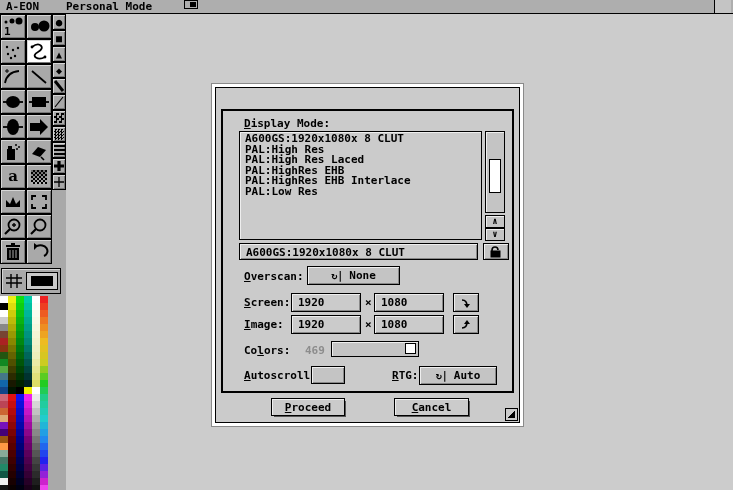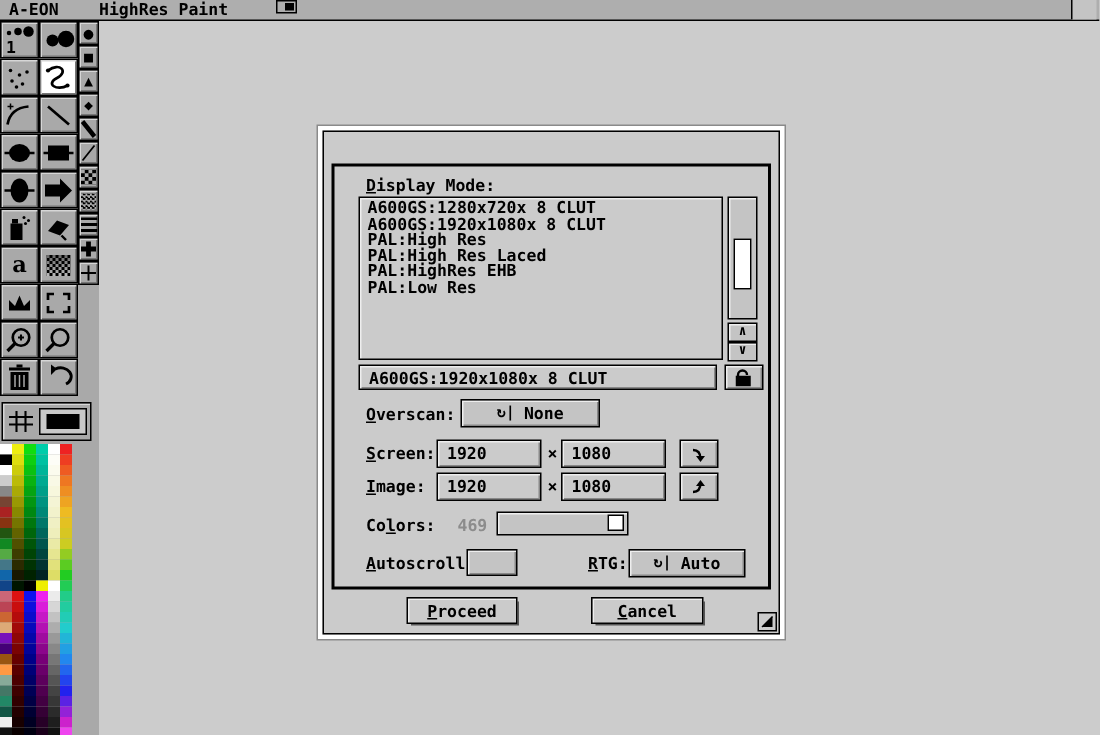--- a/index.html
+++ b/index.html
@@ -76,21 +76,21 @@
     border:1px solid #000;background:#cbcbcb;}
   .resize svg{display:block;}
 
   svg{stroke:#000;fill:none;}
 </style>
 </head>
 <body>
 
 <div class="screenbar">
   <span style="left:6px">A-EON</span>
-  <span style="left:66px">HighRes Paint</span>
+  <span style="left:66px">Personal Mode</span>
   <span class="titleicon"><i></i></span>
   <span class="depth">
     
   </span>
 </div>
 
 <div class="toolbar">
   <div class="tools" id="bigTools">
       <div class="tool" style="left: 0px; top: 0px;">
         <span style="display:flex;align-items:center;justify-content:center">
@@ -331,25 +331,25 @@
   </div>
   <div class="palette" id="palette"><span class="pcell" style="background: rgb(255, 255, 255);"></span><span class="pcell" style="background: rgb(238, 238, 17);"></span><span class="pcell" style="background: rgb(17, 221, 17);"></span><span class="pcell" style="background: rgb(0, 204, 170);"></span><span class="pcell" style="background: rgb(255, 255, 255);"></span><span class="pcell" style="background: rgb(238, 34, 34);"></span><span class="pcell" style="background: rgb(0, 0, 0);"></span><span class="pcell" style="background: rgb(221, 221, 14);"></span><span class="pcell" style="background: rgb(14, 207, 17);"></span><span class="pcell" style="background: rgb(0, 193, 162);"></span><span class="pcell" style="background: rgb(253, 253, 247);"></span><span class="pcell" style="background: rgb(238, 62, 34);"></span><span class="pcell" style="background: rgb(255, 255, 255);"></span><span class="pcell" style="background: rgb(204, 204, 11);"></span><span class="pcell" style="background: rgb(11, 193, 17);"></span><span class="pcell" style="background: rgb(0, 181, 153);"></span><span class="pcell" style="background: rgb(251, 251, 238);"></span><span class="pcell" style="background: rgb(238, 91, 34);"></span><span class="pcell" style="background: rgb(204, 204, 204);"></span><span class="pcell" style="background: rgb(187, 187, 9);"></span><span class="pcell" style="background: rgb(9, 179, 17);"></span><span class="pcell" style="background: rgb(0, 170, 145);"></span><span class="pcell" style="background: rgb(249, 249, 230);"></span><span class="pcell" style="background: rgb(238, 119, 34);"></span><span class="pcell" style="background: rgb(136, 136, 136);"></span><span class="pcell" style="background: rgb(170, 170, 6);"></span><span class="pcell" style="background: rgb(6, 164, 17);"></span><span class="pcell" style="background: rgb(0, 159, 136);"></span><span class="pcell" style="background: rgb(247, 247, 221);"></span><span class="pcell" style="background: rgb(238, 142, 34);"></span><span class="pcell" style="background: rgb(119, 68, 51);"></span><span class="pcell" style="background: rgb(153, 153, 3);"></span><span class="pcell" style="background: rgb(3, 150, 17);"></span><span class="pcell" style="background: rgb(0, 147, 128);"></span><span class="pcell" style="background: rgb(244, 244, 213);"></span><span class="pcell" style="background: rgb(238, 164, 34);"></span><span class="pcell" style="background: rgb(170, 34, 34);"></span><span class="pcell" style="background: rgb(136, 136, 0);"></span><span class="pcell" style="background: rgb(0, 136, 17);"></span><span class="pcell" style="background: rgb(0, 136, 119);"></span><span class="pcell" style="background: rgb(242, 242, 204);"></span><span class="pcell" style="background: rgb(238, 187, 34);"></span><span class="pcell" style="background: rgb(136, 51, 17);"></span><span class="pcell" style="background: rgb(117, 117, 0);"></span><span class="pcell" style="background: rgb(0, 119, 14);"></span><span class="pcell" style="background: rgb(0, 119, 105);"></span><span class="pcell" style="background: rgb(240, 240, 196);"></span><span class="pcell" style="background: rgb(227, 193, 34);"></span><span class="pcell" style="background: rgb(34, 85, 17);"></span><span class="pcell" style="background: rgb(99, 99, 0);"></span><span class="pcell" style="background: rgb(0, 102, 11);"></span><span class="pcell" style="background: rgb(0, 102, 91);"></span><span class="pcell" style="background: rgb(238, 238, 187);"></span><span class="pcell" style="background: rgb(215, 198, 34);"></span><span class="pcell" style="background: rgb(17, 136, 34);"></span><span class="pcell" style="background: rgb(80, 80, 0);"></span><span class="pcell" style="background: rgb(0, 85, 9);"></span><span class="pcell" style="background: rgb(0, 85, 77);"></span><span class="pcell" style="background: rgb(234, 234, 166);"></span><span class="pcell" style="background: rgb(204, 204, 34);"></span><span class="pcell" style="background: rgb(85, 170, 68);"></span><span class="pcell" style="background: rgb(61, 61, 0);"></span><span class="pcell" style="background: rgb(0, 68, 6);"></span><span class="pcell" style="background: rgb(0, 68, 62);"></span><span class="pcell" style="background: rgb(230, 230, 145);"></span><span class="pcell" style="background: rgb(147, 204, 34);"></span><span class="pcell" style="background: rgb(68, 119, 136);"></span><span class="pcell" style="background: rgb(43, 43, 0);"></span><span class="pcell" style="background: rgb(0, 51, 3);"></span><span class="pcell" style="background: rgb(0, 51, 48);"></span><span class="pcell" style="background: rgb(225, 225, 123);"></span><span class="pcell" style="background: rgb(91, 204, 34);"></span><span class="pcell" style="background: rgb(17, 102, 170);"></span><span class="pcell" style="background: rgb(24, 24, 0);"></span><span class="pcell" style="background: rgb(0, 34, 0);"></span><span class="pcell" style="background: rgb(0, 34, 34);"></span><span class="pcell" style="background: rgb(221, 221, 102);"></span><span class="pcell" style="background: rgb(34, 204, 34);"></span><span class="pcell" style="background: rgb(17, 68, 136);"></span><span class="pcell" style="background: rgb(0, 21, 0);"></span><span class="pcell" style="background: rgb(0, 0, 0);"></span><span class="pcell" style="background: rgb(238, 238, 0);"></span><span class="pcell" style="background: rgb(255, 255, 255);"></span><span class="pcell" style="background: rgb(34, 204, 85);"></span><span class="pcell" style="background: rgb(204, 102, 119);"></span><span class="pcell" style="background: rgb(221, 17, 17);"></span><span class="pcell" style="background: rgb(17, 17, 238);"></span><span class="pcell" style="background: rgb(238, 34, 238);"></span><span class="pcell" style="background: rgb(235, 235, 235);"></span><span class="pcell" style="background: rgb(34, 204, 136);"></span><span class="pcell" style="background: rgb(187, 68, 85);"></span><span class="pcell" style="background: rgb(201, 14, 14);"></span><span class="pcell" style="background: rgb(14, 14, 221);"></span><span class="pcell" style="background: rgb(218, 28, 218);"></span><span class="pcell" style="background: rgb(214, 214, 214);"></span><span class="pcell" style="background: rgb(34, 204, 159);"></span><span class="pcell" style="background: rgb(204, 102, 51);"></span><span class="pcell" style="background: rgb(181, 11, 11);"></span><span class="pcell" style="background: rgb(11, 11, 204);"></span><span class="pcell" style="background: rgb(198, 23, 198);"></span><span class="pcell" style="background: rgb(194, 194, 194);"></span><span class="pcell" style="background: rgb(34, 204, 181);"></span><span class="pcell" style="background: rgb(221, 170, 119);"></span><span class="pcell" style="background: rgb(162, 9, 9);"></span><span class="pcell" style="background: rgb(9, 9, 187);"></span><span class="pcell" style="background: rgb(179, 17, 179);"></span><span class="pcell" style="background: rgb(173, 173, 173);"></span><span class="pcell" style="background: rgb(34, 204, 204);"></span><span class="pcell" style="background: rgb(119, 17, 187);"></span><span class="pcell" style="background: rgb(142, 6, 6);"></span><span class="pcell" style="background: rgb(6, 6, 170);"></span><span class="pcell" style="background: rgb(159, 11, 159);"></span><span class="pcell" style="background: rgb(153, 153, 153);"></span><span class="pcell" style="background: rgb(34, 181, 215);"></span><span class="pcell" style="background: rgb(68, 0, 119);"></span><span class="pcell" style="background: rgb(122, 3, 3);"></span><span class="pcell" style="background: rgb(3, 3, 153);"></span><span class="pcell" style="background: rgb(139, 6, 139);"></span><span class="pcell" style="background: rgb(136, 136, 136);"></span><span class="pcell" style="background: rgb(34, 159, 227);"></span><span class="pcell" style="background: rgb(153, 85, 17);"></span><span class="pcell" style="background: rgb(102, 0, 0);"></span><span class="pcell" style="background: rgb(0, 0, 136);"></span><span class="pcell" style="background: rgb(119, 0, 119);"></span><span class="pcell" style="background: rgb(119, 119, 119);"></span><span class="pcell" style="background: rgb(34, 136, 238);"></span><span class="pcell" style="background: rgb(255, 153, 68);"></span><span class="pcell" style="background: rgb(89, 0, 0);"></span><span class="pcell" style="background: rgb(0, 0, 119);"></span><span class="pcell" style="background: rgb(106, 0, 106);"></span><span class="pcell" style="background: rgb(102, 102, 102);"></span><span class="pcell" style="background: rgb(34, 102, 238);"></span><span class="pcell" style="background: rgb(136, 170, 153);"></span><span class="pcell" style="background: rgb(76, 0, 0);"></span><span class="pcell" style="background: rgb(0, 0, 102);"></span><span class="pcell" style="background: rgb(92, 0, 92);"></span><span class="pcell" style="background: rgb(85, 85, 85);"></span><span class="pcell" style="background: rgb(34, 68, 238);"></span><span class="pcell" style="background: rgb(68, 119, 102);"></span><span class="pcell" style="background: rgb(63, 0, 0);"></span><span class="pcell" style="background: rgb(0, 0, 85);"></span><span class="pcell" style="background: rgb(79, 0, 79);"></span><span class="pcell" style="background: rgb(68, 68, 68);"></span><span class="pcell" style="background: rgb(34, 34, 238);"></span><span class="pcell" style="background: rgb(34, 136, 102);"></span><span class="pcell" style="background: rgb(49, 0, 0);"></span><span class="pcell" style="background: rgb(0, 0, 68);"></span><span class="pcell" style="background: rgb(66, 0, 66);"></span><span class="pcell" style="background: rgb(55, 55, 55);"></span><span class="pcell" style="background: rgb(91, 34, 227);"></span><span class="pcell" style="background: rgb(17, 85, 68);"></span><span class="pcell" style="background: rgb(36, 0, 0);"></span><span class="pcell" style="background: rgb(0, 0, 51);"></span><span class="pcell" style="background: rgb(53, 0, 53);"></span><span class="pcell" style="background: rgb(43, 43, 43);"></span><span class="pcell" style="background: rgb(147, 34, 215);"></span><span class="pcell" style="background: rgb(238, 238, 238);"></span><span class="pcell" style="background: rgb(23, 0, 0);"></span><span class="pcell" style="background: rgb(0, 0, 34);"></span><span class="pcell" style="background: rgb(39, 0, 39);"></span><span class="pcell" style="background: rgb(30, 30, 30);"></span><span class="pcell" style="background: rgb(204, 34, 204);"></span><span class="pcell" style="background: rgb(17, 17, 17);"></span><span class="pcell" style="background: rgb(10, 0, 0);"></span><span class="pcell" style="background: rgb(0, 0, 17);"></span><span class="pcell" style="background: rgb(26, 0, 26);"></span><span class="pcell" style="background: rgb(17, 17, 17);"></span><span class="pcell" style="background: rgb(238, 68, 238);"></span></div>
 </div>
 
 <div class="dialog">
   <div class="dframe"></div>
 
   <div class="lbl" style="left:28px;top:29px"><span class="u">D</span><span>isplay Mode:</span></div>
 
   <div class="listbox" id="modeList">
-      <div>A600GS:1280x720x 8 CLUT</div>
       <div>A600GS:1920x1080x 8 CLUT</div>
       <div>PAL:High Res</div>
       <div>PAL:High Res Laced</div>
       <div>PAL:HighRes EHB</div>
+      <div>PAL:HighRes EHB Interlace</div>
       <div>PAL:Low Res</div>
     </div>
 
   <div class="vscroll">
     <div class="vthumb"></div>
   </div>
   <div class="sbtn" style="top:127px"><span>∧</span></div>
   <div class="sbtn" style="top:140px"><span>∨</span></div>
 
   <div class="field ghost" style="left:23px;top:155px;width:239px;height:17px">A600GS:1920x1080x 8 CLUT</div>

